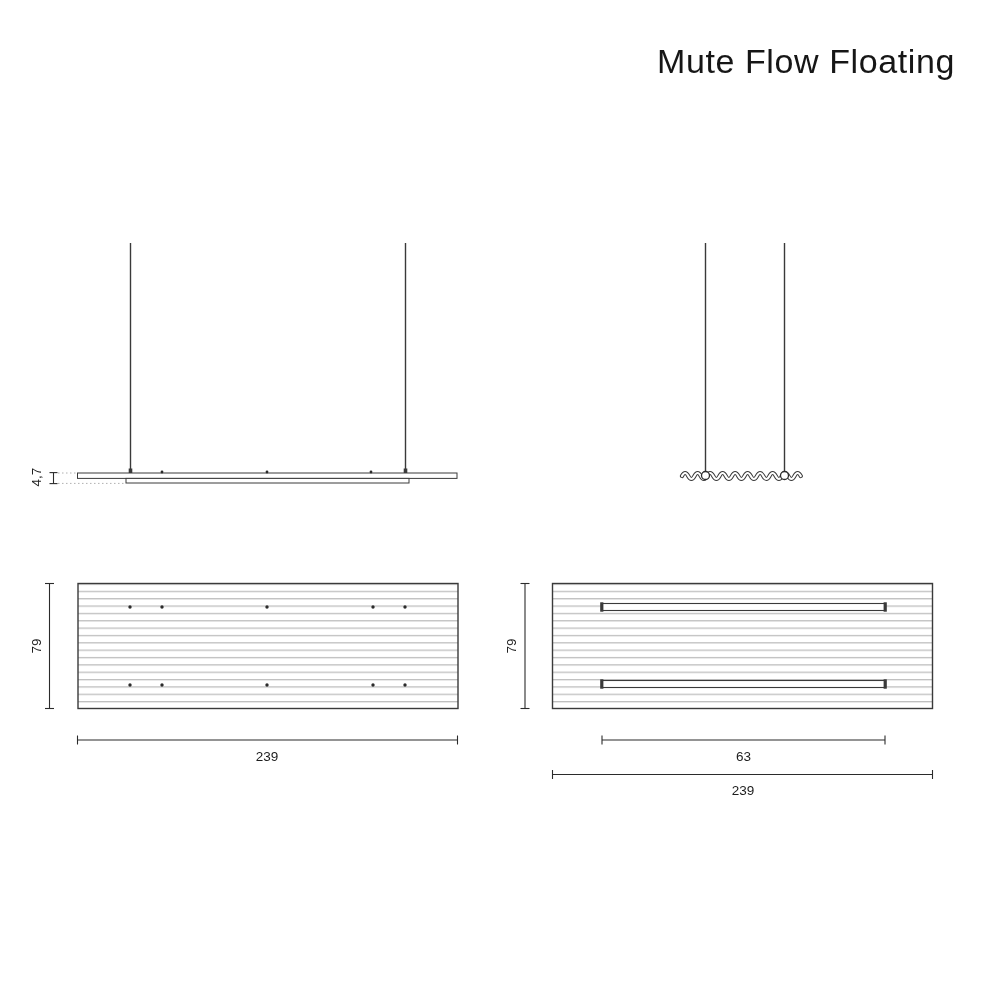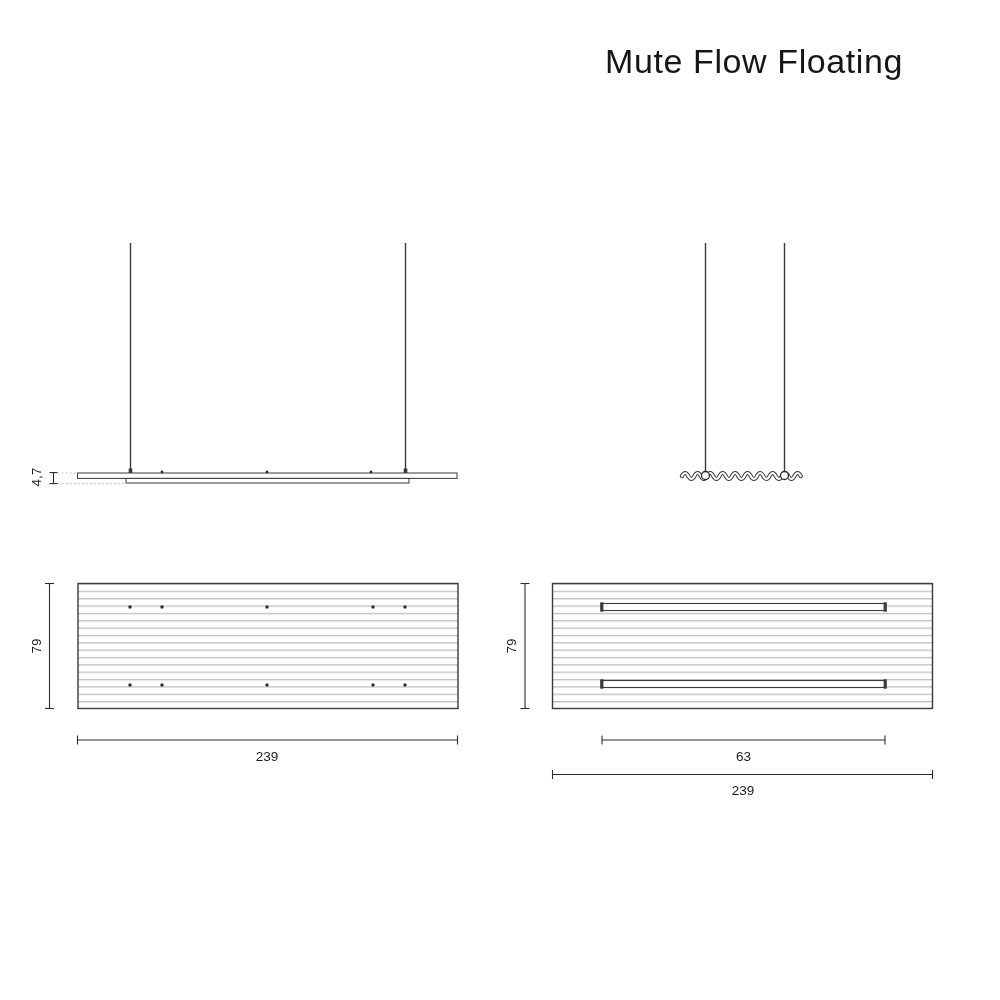--- a/index.html
+++ b/index.html
@@ -1,18 +1,18 @@
 <!DOCTYPE html>
 <html><head>
 <meta charset="utf-8">
 <style>
   html,body{margin:0;padding:0;background:#ffffff;}
   #canvas{position:relative;width:1000px;height:1000px;background:#ffffff;overflow:hidden;
           font-family:"Liberation Sans", sans-serif;}
-  #title{position:absolute;left:605px;top:42px;width:350px;text-align:left;
+  #title{position:absolute;left:605px;top:42px;width:350px;text-align:right;
          font-size:34px;font-weight:300;letter-spacing:0.6px;color:#161616;
          font-family:"Liberation Sans", sans-serif;}
   svg{position:absolute;left:0;top:0;}
   svg text{font-family:"Liberation Sans", sans-serif;font-size:13.5px;fill:#1d1d1d;}
 </style>
 </head>
 <body>
 
 <div id="canvas">
 

